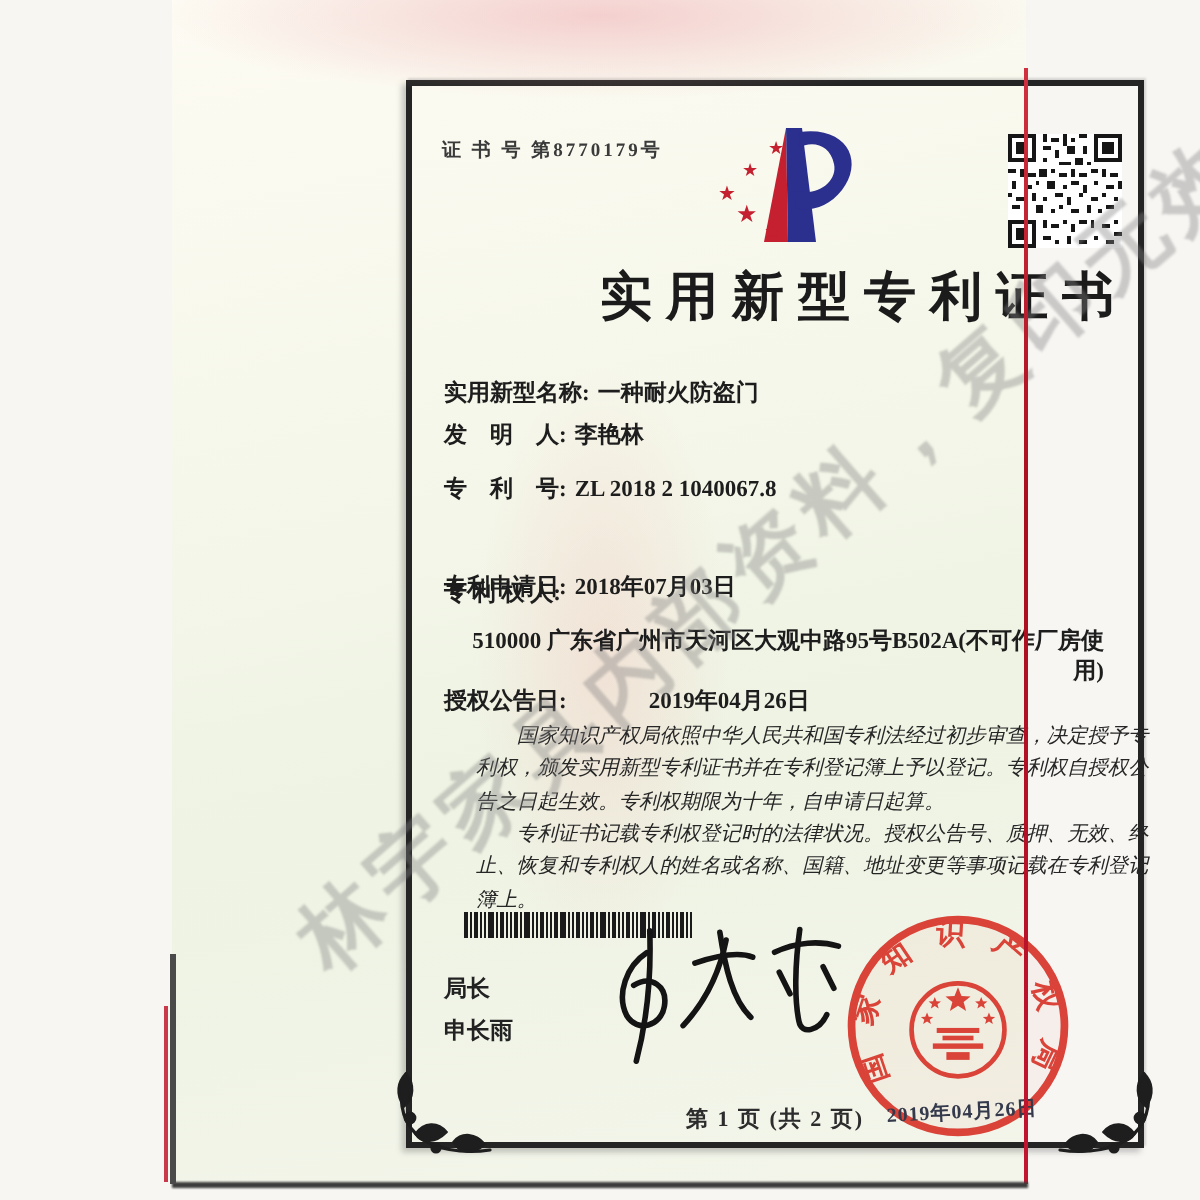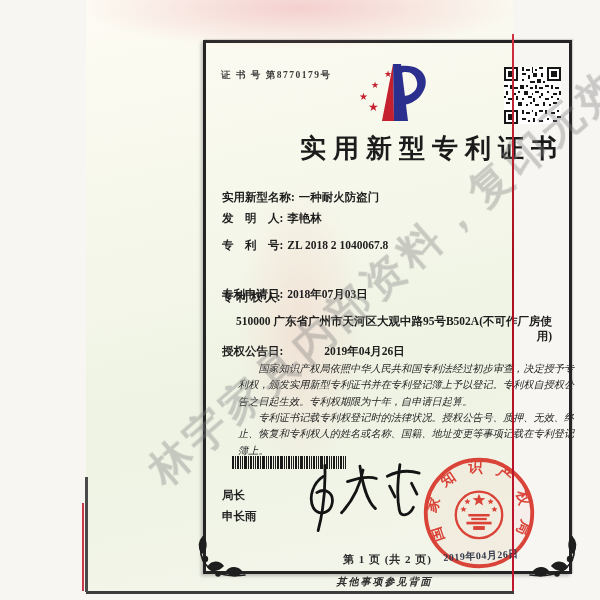--- a/index.html
+++ b/index.html
@@ -252,20 +252,19 @@
           <path d="M48,40 C35,42 19,40 11,32 C3,24 2,13 6,2"></path>
           <path d="M6,2 C10,7 10,14 5,18 C1,12 2,6 6,2 Z" fill="#1e1e1e"></path>
           <path d="M11,32 C15,26 22,26 26,31 C21,36 14,37 11,32 Z" fill="#1e1e1e"></path>
           <path d="M30,36 C34,31 41,32 45,37 C40,42 33,42 30,36 Z" fill="#1e1e1e"></path>
           <circle cx="8" cy="24" r="2.4" fill="#1e1e1e"></circle>
           <circle cx="21" cy="39" r="2" fill="#1e1e1e"></circle>
         </g>
       </svg>
     </div>
 
-    <div class="back-note">其他事项参见背面</div>
   </div>
 
   <div class="edge-right-red"></div>
   <div class="edge-bottom"></div>
   <div class="edge-left-dark"></div>
   <div class="edge-left-red"></div>
 </div>
 
 </body></html>

